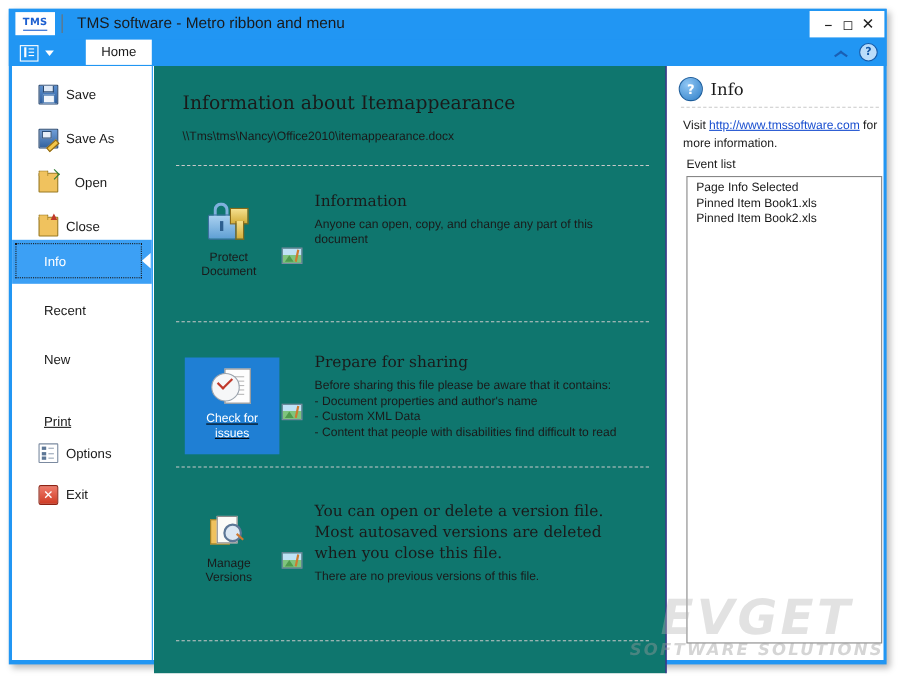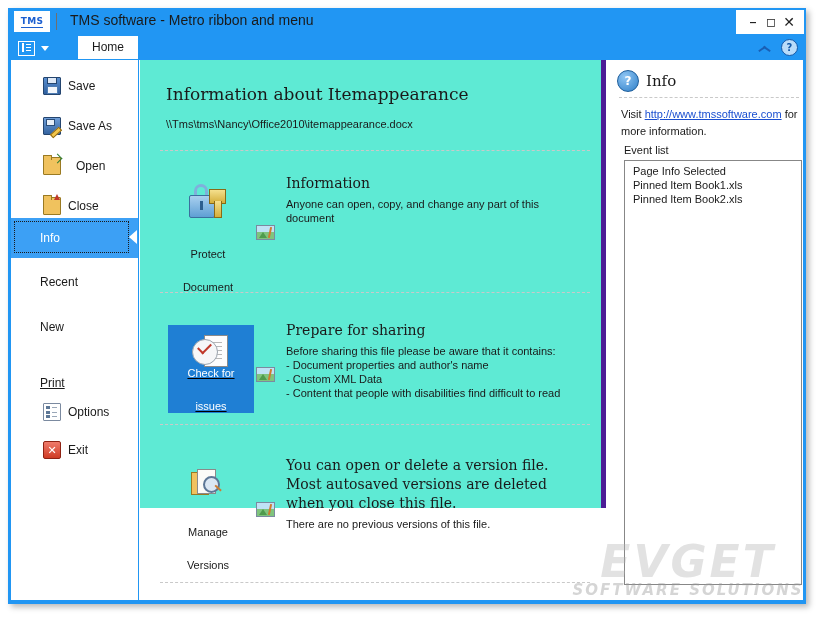--- a/index.html
+++ b/index.html
@@ -142,21 +142,21 @@
     position: absolute; left: 0; top: 0;
     width: 128px; height: 540px;
     background: #ffffff;
     border-right: 1px solid #2196f3;
     box-sizing: border-box;
   }
   .menu-item {
     position: absolute;
     left: 0; width: 127px; height: 40px;
     display: flex; align-items: center;
-    padding-left: 32px;
+    padding-left: 24px;
     box-sizing: border-box;
     font-size: 12px; color: #1a1a1a;
   }
   .menu-item .mlabel { margin-left: 7px; }
   .menu-item.noicon { padding-left: 29px; }
   .menu-item.selected {
     background: #3ca0f5;
     color: #ffffff;
   }
   .focus-dash {
@@ -233,23 +233,23 @@
     background: linear-gradient(#ef7b6b,#cf3b24);
     border:1px solid #8e2213; border-radius:2px;
     color:#ffffff; font-size:11px; font-weight:bold;
     display:flex; align-items:center; justify-content:center;
     font-family:"DejaVu Sans", sans-serif; line-height:1;
   }
 
   
   .center {
     position: absolute; left: 129px; top: 0;
-    width: 466px; height: 448px;
-    background: #5eead4;
-    border-right: 5px solid #4c1d95;
+    width: 466px; height: 552px;
+    background: #0f766e;
+    border-right: 1px solid #4c1d95;
     box-sizing: border-box;
   }
   .info-title {
     position: absolute; left: 26px; top: 24px;
     font-size: 17px; color: #1a1a1a;
     font-family: "DejaVu Serif", serif;
   }
   .info-path {
     position: absolute; left: 26px; top: 58px;
     font-size: 11px; color: #1a1a1a;
@@ -257,21 +257,21 @@
   .dash-sep {
     position: absolute; left: 20px;
     width: 430px; height: 0;
     border-top: 1px dashed #c9c9c9;
   }
   .section { position: absolute; left: 0; width: 466px; }
   .big-btn {
     position: absolute;
     width: 86px;
     display: flex; flex-direction: column;
-    align-items: center; justify-content: flex-start; gap: 20px;
+    align-items: center; justify-content: flex-start;
   }
   .big-btn.tile {
     background: #1f7fd4;
     width: 86px; height: 88px;
     padding-top: 10px;
     box-sizing: border-box;
   }
   .big-btn .bb-label {
     font-size: 11px; color: #1a1a1a; text-align: center;
     margin-top: 6px; line-height: 13px;

